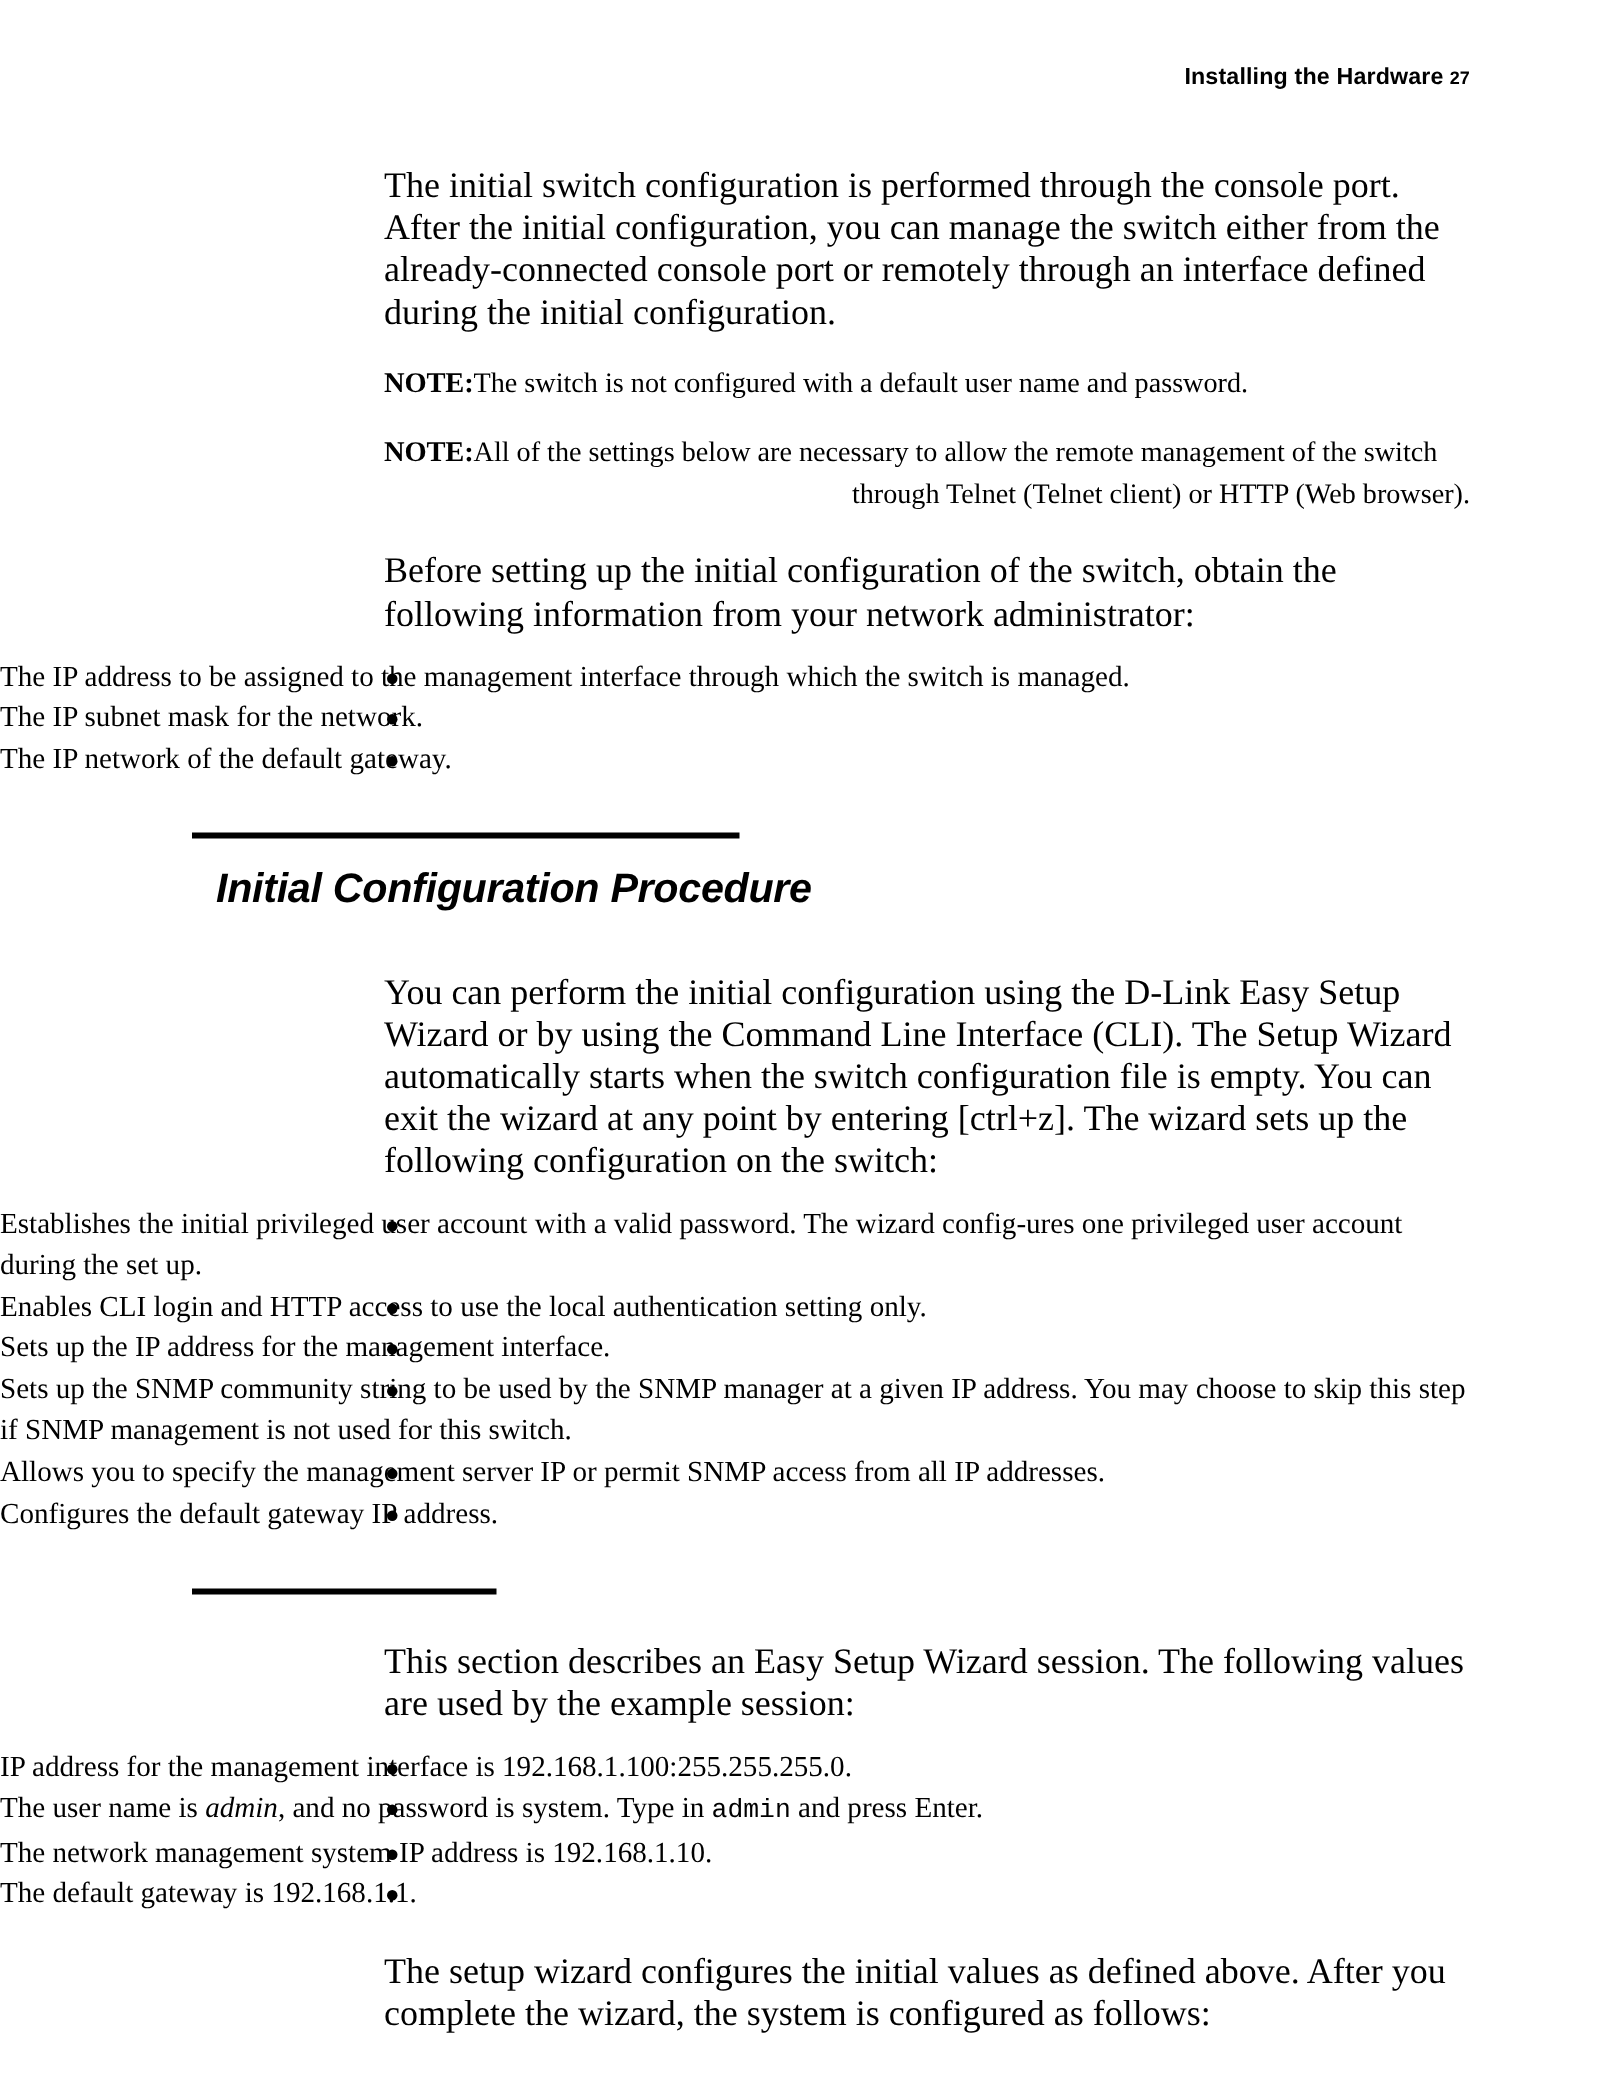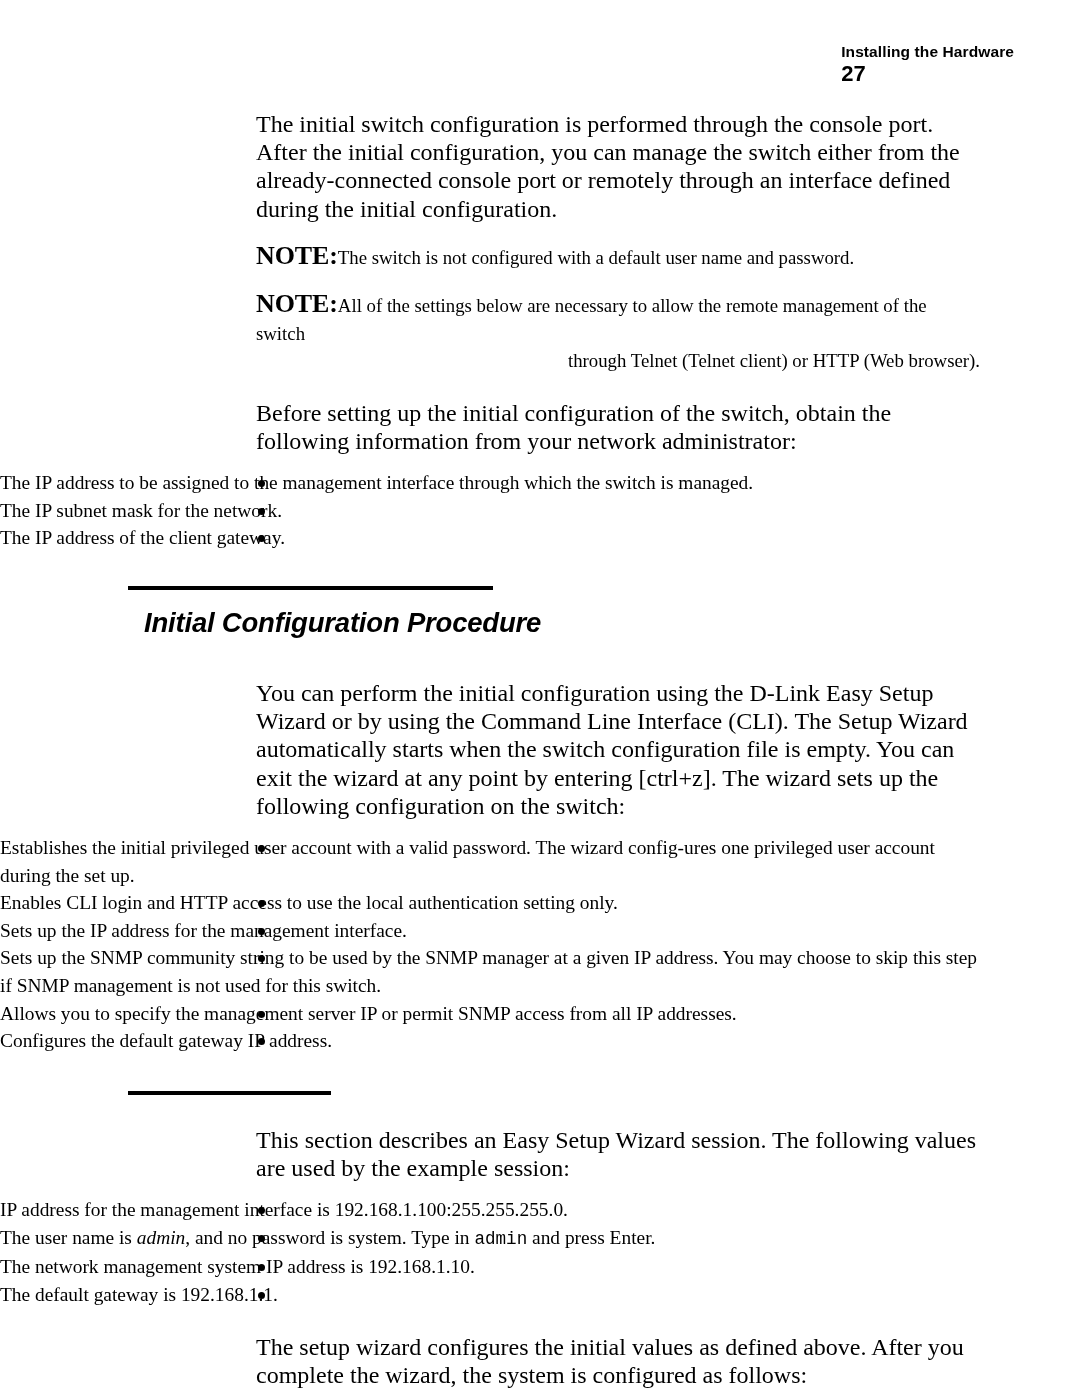--- a/index.html
+++ b/index.html
@@ -27,26 +27,25 @@
   .running-header {
     position: absolute;
     top: 43px;
     right: 100px;
     display: flex;
     align-items: baseline;
     font-family: "Liberation Sans", "DejaVu Sans", sans-serif;
     font-weight: bold;
     font-size: 15.5px;
     letter-spacing: 0.1px;
-    flex-direction: column;
   }
   .running-header .hdr-title { }
   .running-header .hdr-page {
-    margin-left: 34px;
-    font-size: 22px;
+    margin-left: 4px;
+    font-size: 12px;
   }
 
   
   .content {
     position: absolute;
     left: 0;
     top: 110px;
     width: 1080px;
   }
 
@@ -63,21 +62,21 @@
   .gap-lg  { height: 24px; }
 
   
   .note {
     padding: 0 100px 0 256px;
     font-size: 18.8px;
     line-height: 27.5px;
   }
   .note .note-label {
     font-weight: bold;
-    font-size: 26px;
+    font-size: 19px;
     letter-spacing: -0.1px;
   }
   .note .note-cont {
     display: block;
     padding-left: 60px;
     text-align: right;
   }
 
   
   ul.bullets {
@@ -164,21 +163,21 @@
 
     <div class="gap-lg"></div>
 
     <p class="para">Before setting up the initial configuration of the switch, obtain the following information from your network administrator:</p>
 
     <div class="gap-sm"></div>
 
     <ul class="bullets">
       <li>The IP address to be assigned to the management interface through which the switch is managed.</li>
       <li>The IP subnet mask for the network.</li>
-      <li>The IP address of the client gateway.</li>
+      <li>The IP network of the default gateway.</li>
     </ul>
 
     <div class="gap-lg"></div>
     <div style="height:10px"></div>
 
     <div class="section-head">
       <div class="rule rule-wide"></div>
       <h2>Initial Configuration Procedure</h2>
     </div>
 

